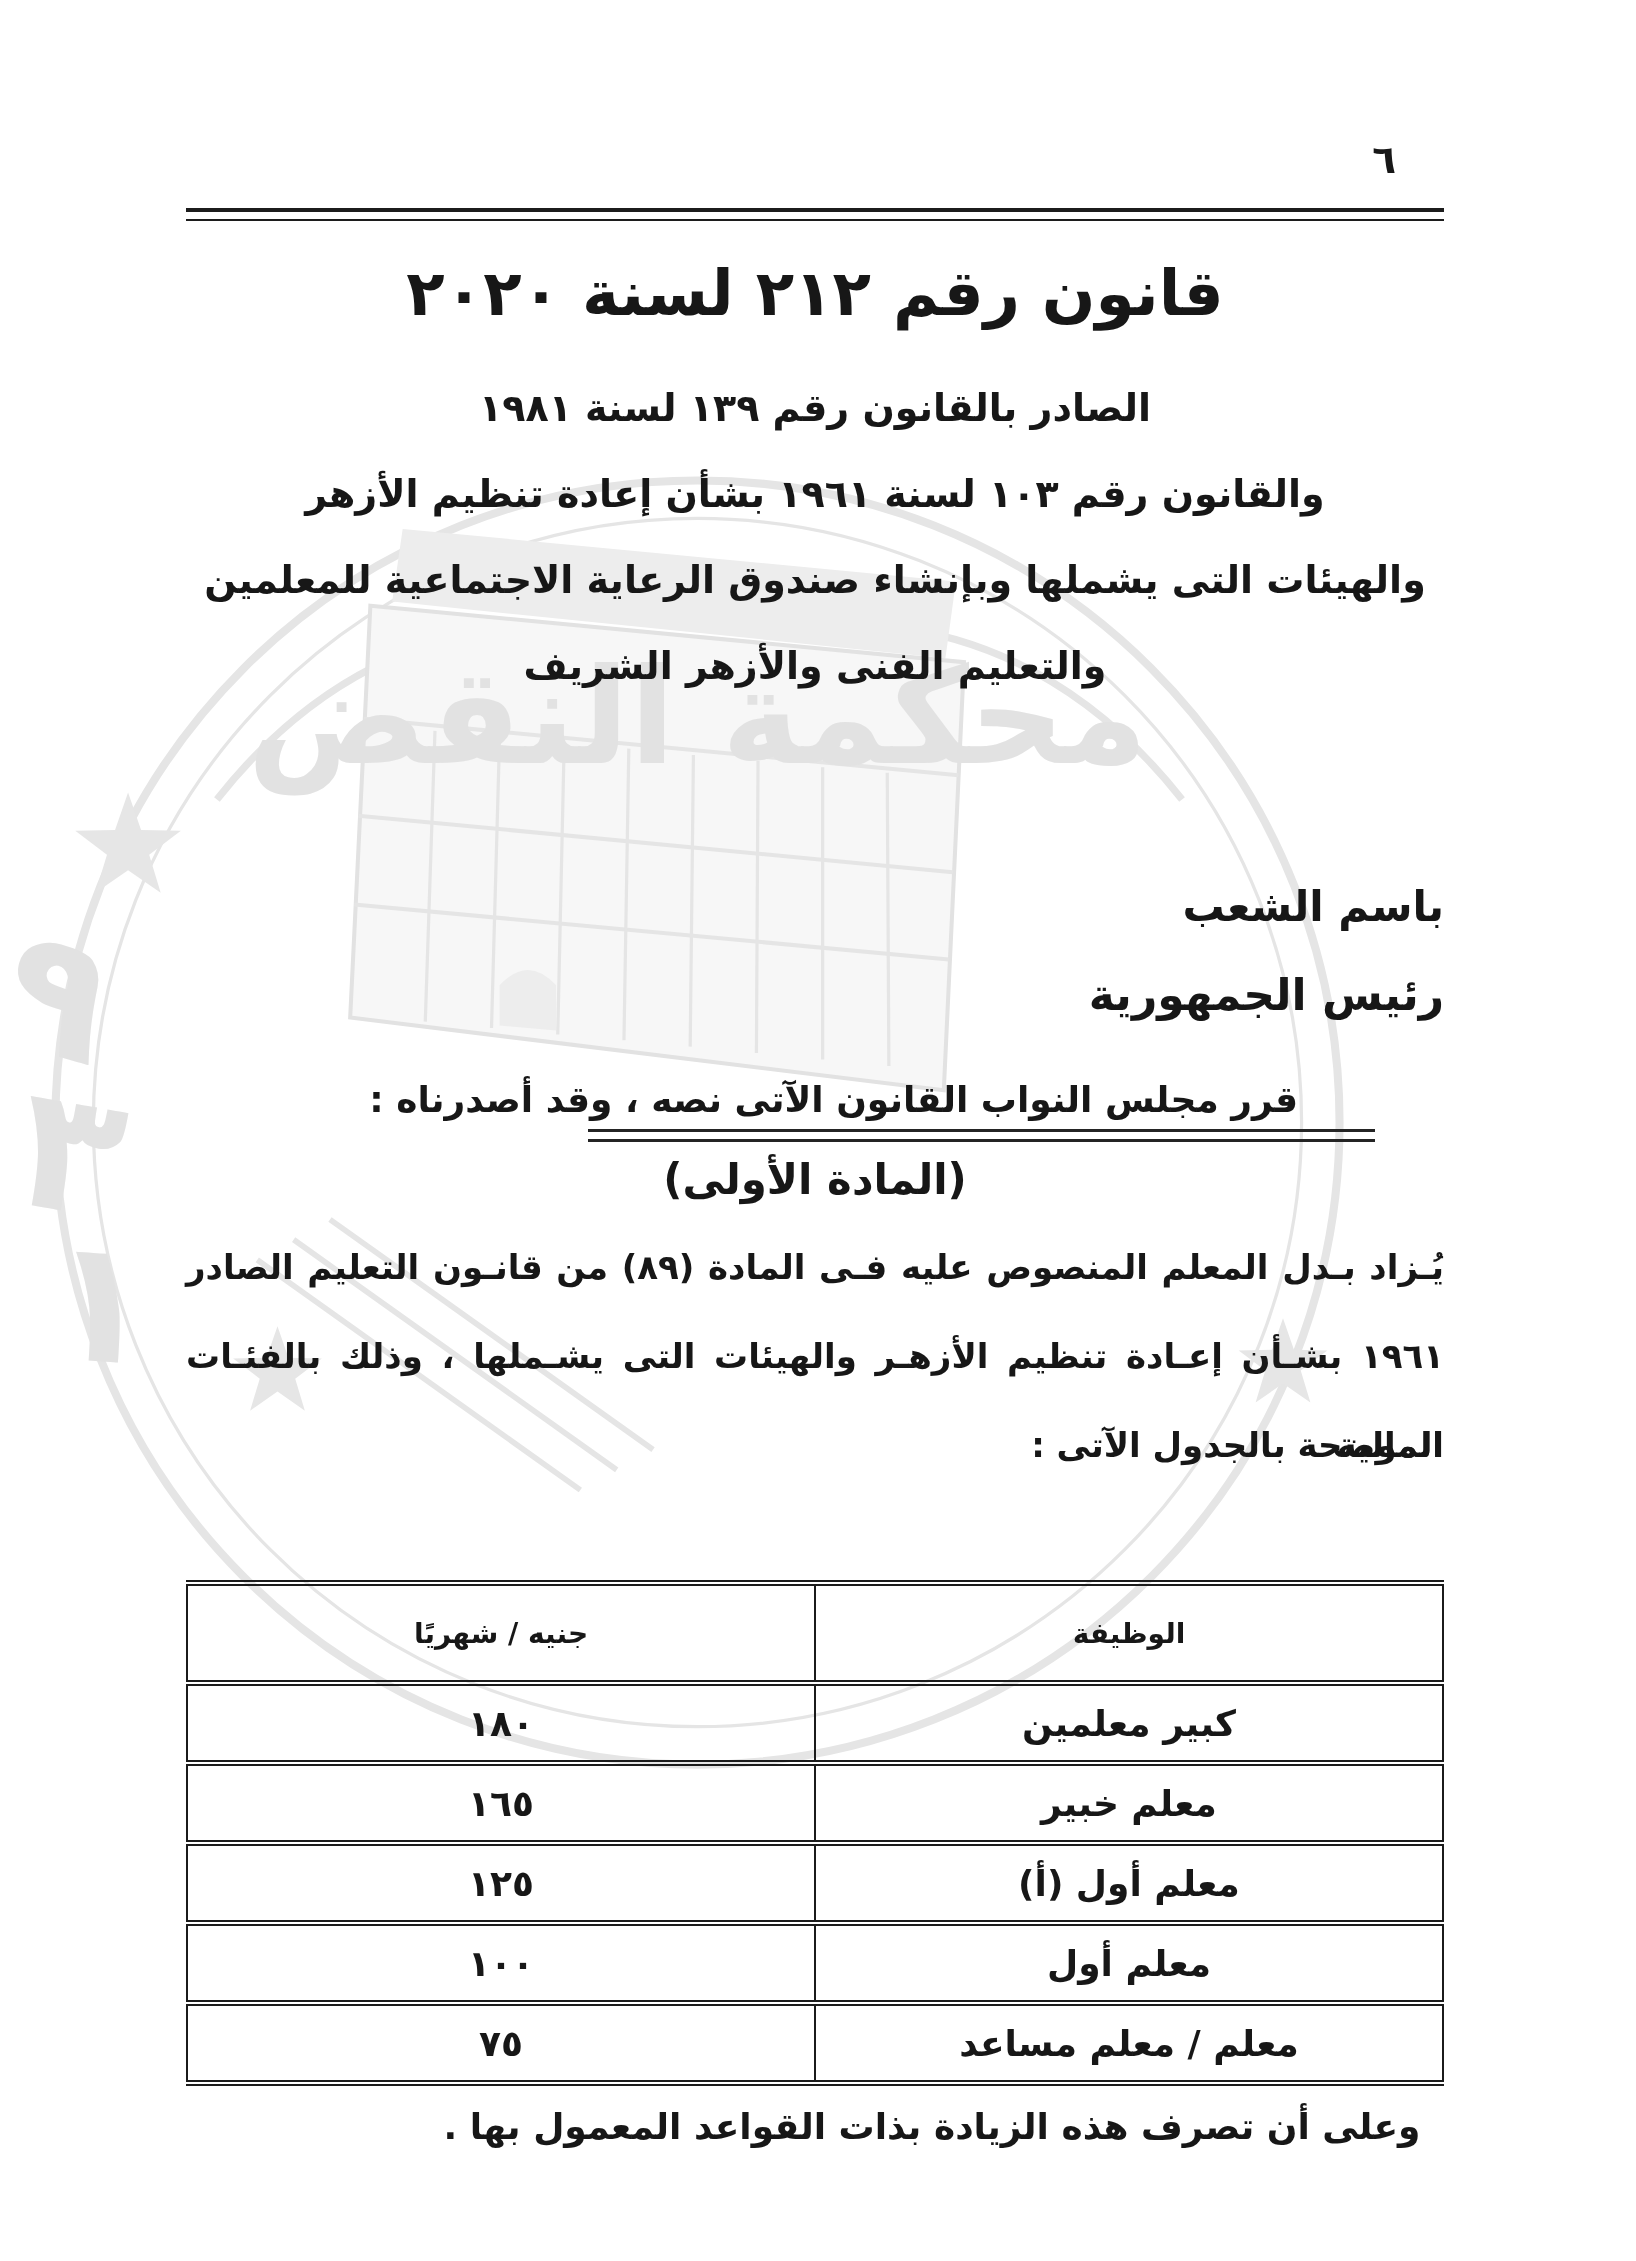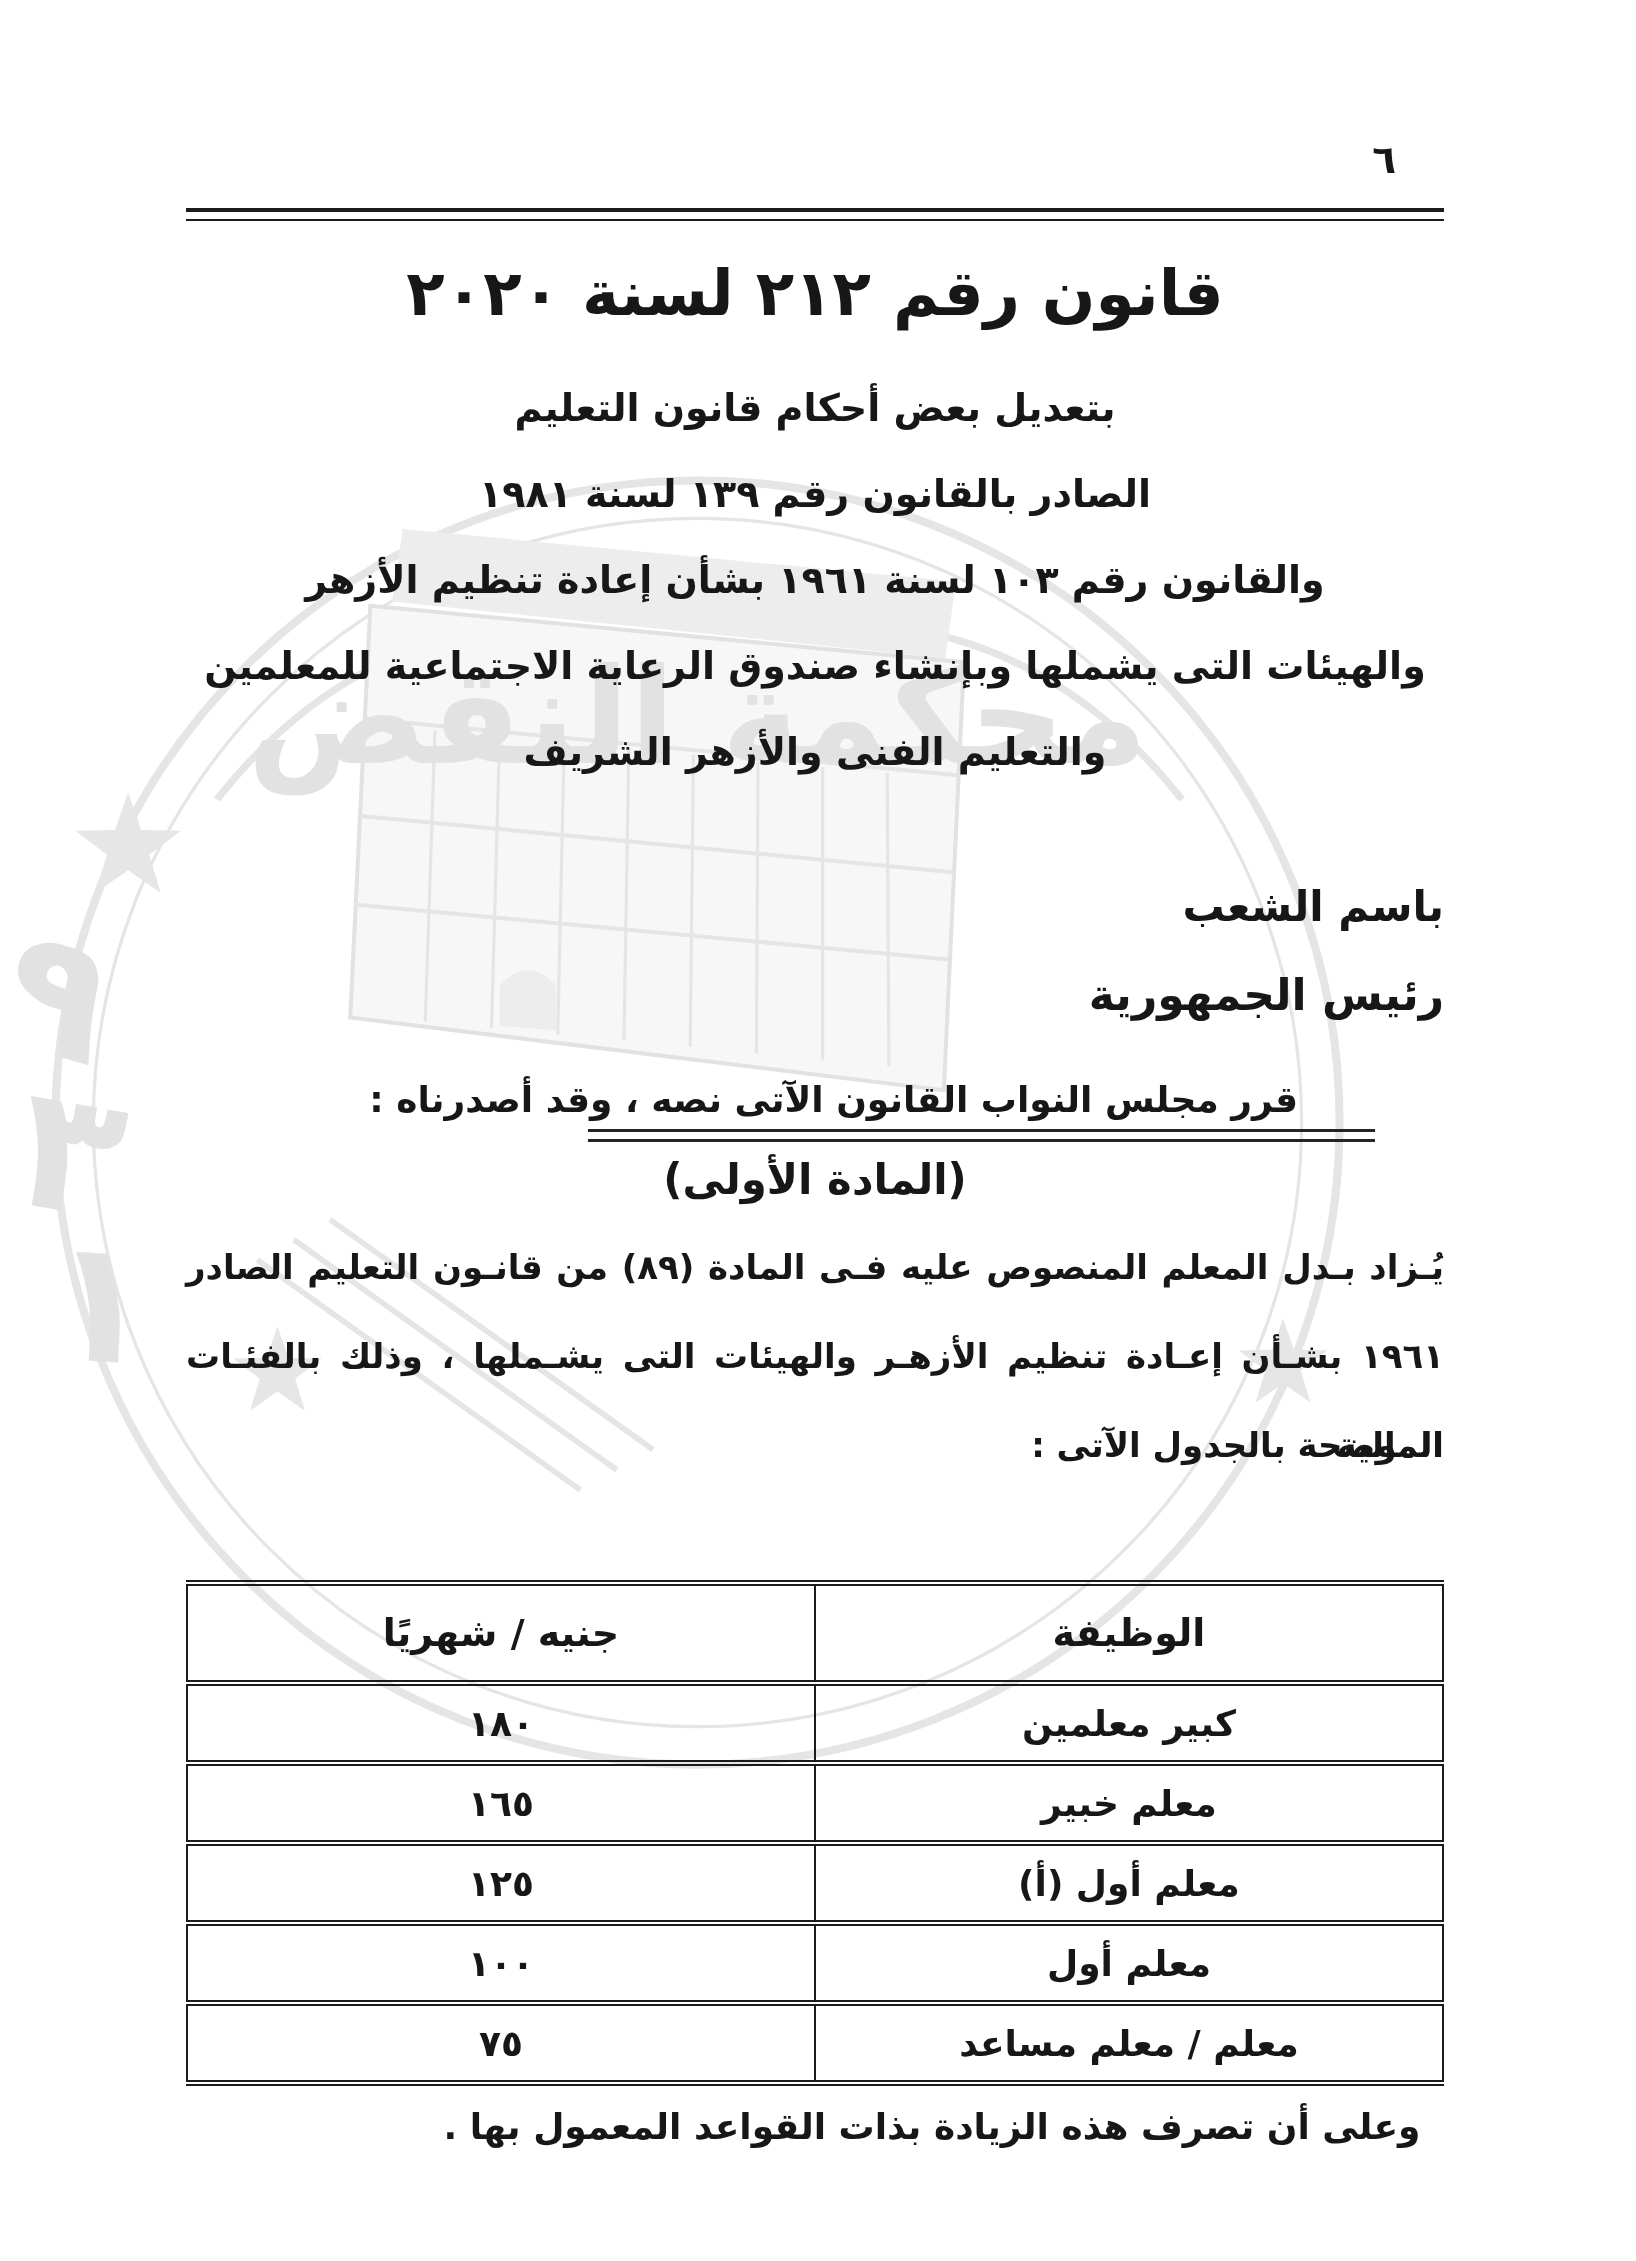--- a/index.html
+++ b/index.html
@@ -92,21 +92,21 @@
   }
   .salary-table th,.salary-table td{
     width:50%;
     border-left:2.4px solid #1b1b1b;
     border-right:2.4px solid #1b1b1b;
     border-top:6.5px double #1b1b1b;
     border-bottom:6.5px double #1b1b1b;
     text-align:center;vertical-align:middle;
     padding:0;
   }
-  .salary-table th{height:94px;font-size:38px;}
+  .salary-table th{height:94px;font-size:28px;}
   .salary-table td{height:74px;font-size:36px;}
   .closing{
     position:absolute;top:2101px;width:100%;
     box-sizing:border-box;padding-left:234px;
     text-align:center;font-size:36px;line-height:52px;
     white-space:nowrap;
   }
   
   .wm-stroke{fill:none;stroke:#e5e5e5;}
   .wm-fill{fill:#ededed;stroke:none;}
@@ -167,21 +167,20 @@
   </svg>
 
   <div class="content">
 
     <div class="page-num">٦</div>
     <div class="top-rule"></div>
 
     <div class="law-title">قانون رقم ٢١٢ لسنة ٢٠٢٠</div>
 
     <div class="subtitles">
-      <div class="line">بتعديل بعض أحكام قانون التعليم</div>
       <div class="line">الصادر بالقانون رقم ١٣٩ لسنة ١٩٨١</div>
       <div class="line">والقانون رقم ١٠٣ لسنة ١٩٦١ بشأن إعادة تنظيم الأزهر</div>
       <div class="line">والهيئات التى يشملها وبإنشاء صندوق الرعاية الاجتماعية للمعلمين</div>
       <div class="line">والتعليم الفنى والأزهر الشريف</div>
     </div>
 
     <div class="bism">باسم الشعب</div>
     <div class="president">رئيس الجمهورية</div>
 
     <div class="decree">قرر مجلس النواب القانون الآتى نصه ، وقد أصدرناه :</div>

